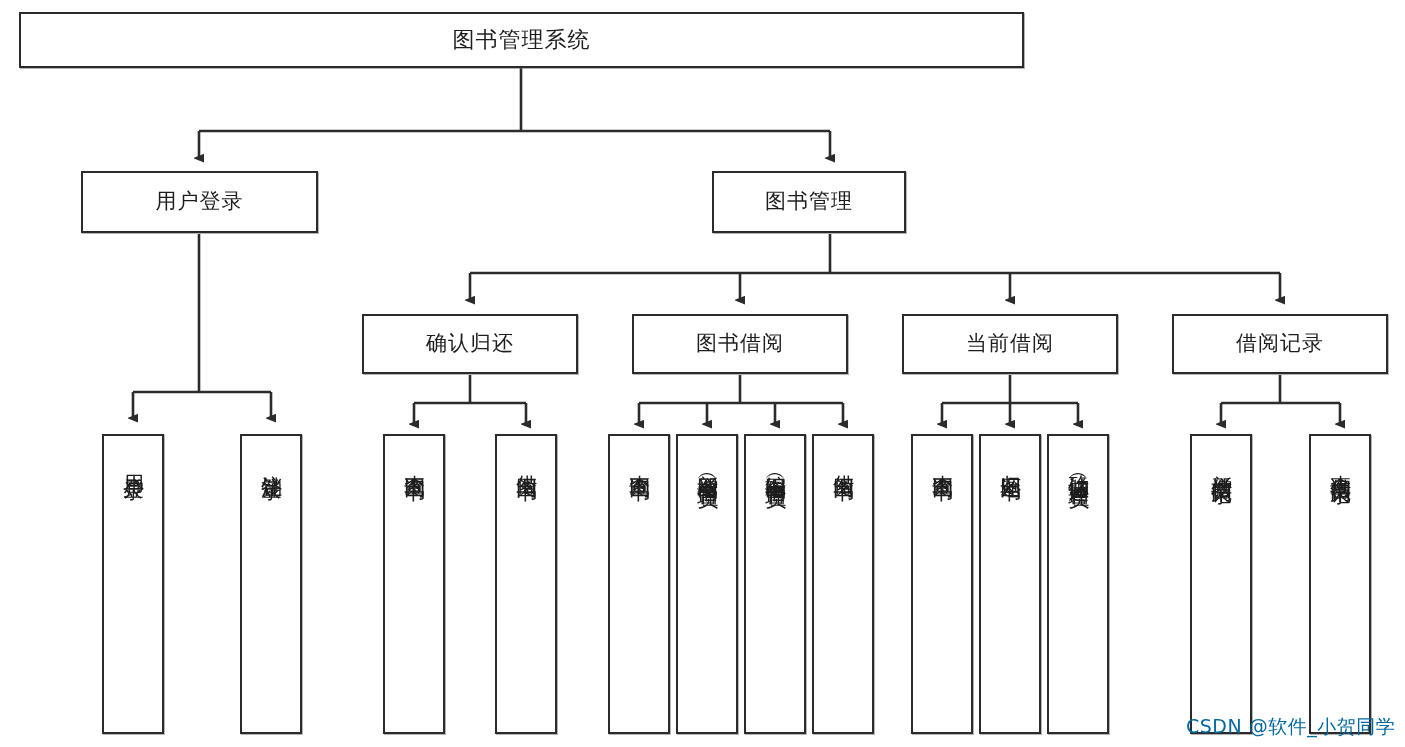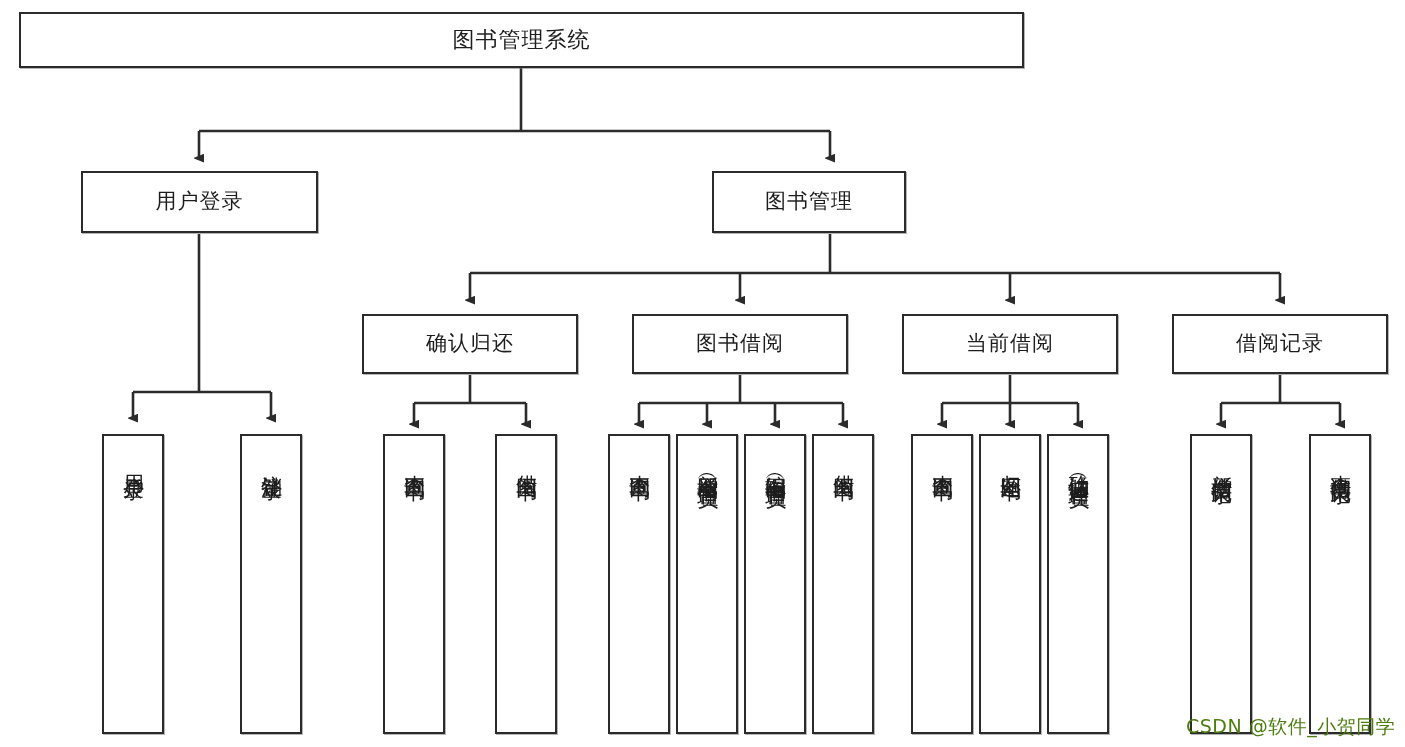--- a/index.html
+++ b/index.html
@@ -58,21 +58,21 @@
     line-height: 1.22;
     letter-spacing: 2px;
     white-space: nowrap;
     color: #1d1d1d;
   }
   .watermark {
     position: absolute;
     left: 1186px;
     top: 714px;
     font-size: 19px;
-    color: #4d7c0f;
+    color: #0369a1;
     letter-spacing: 0.5px;
     white-space: nowrap;
     font-family: "DejaVu Sans", "Liberation Sans", sans-serif;
   }
 </style>
 </head>
 <body>
 
 <div id="canvas">
 

